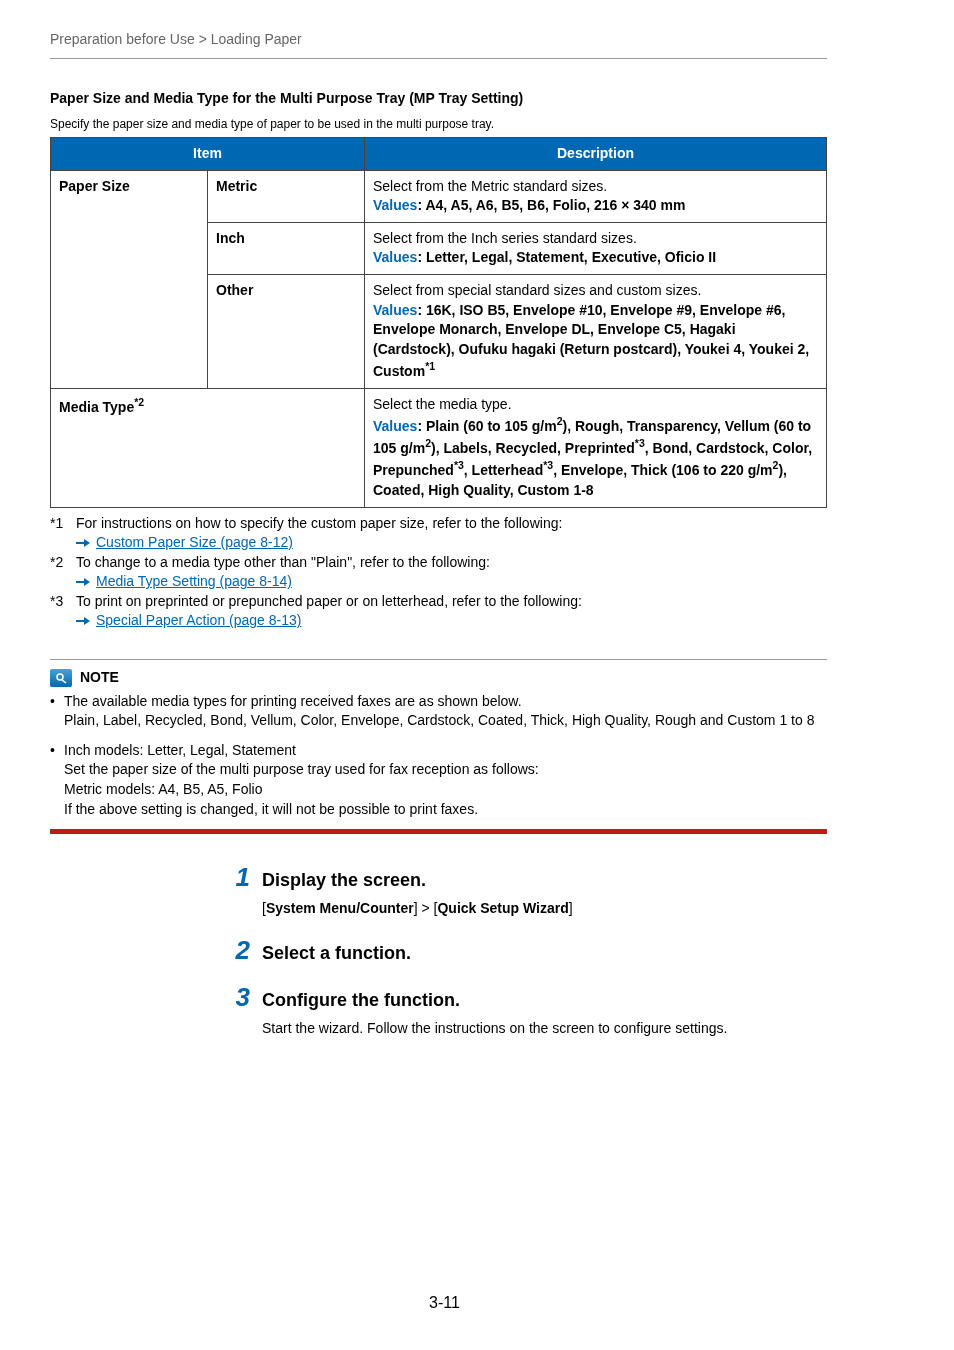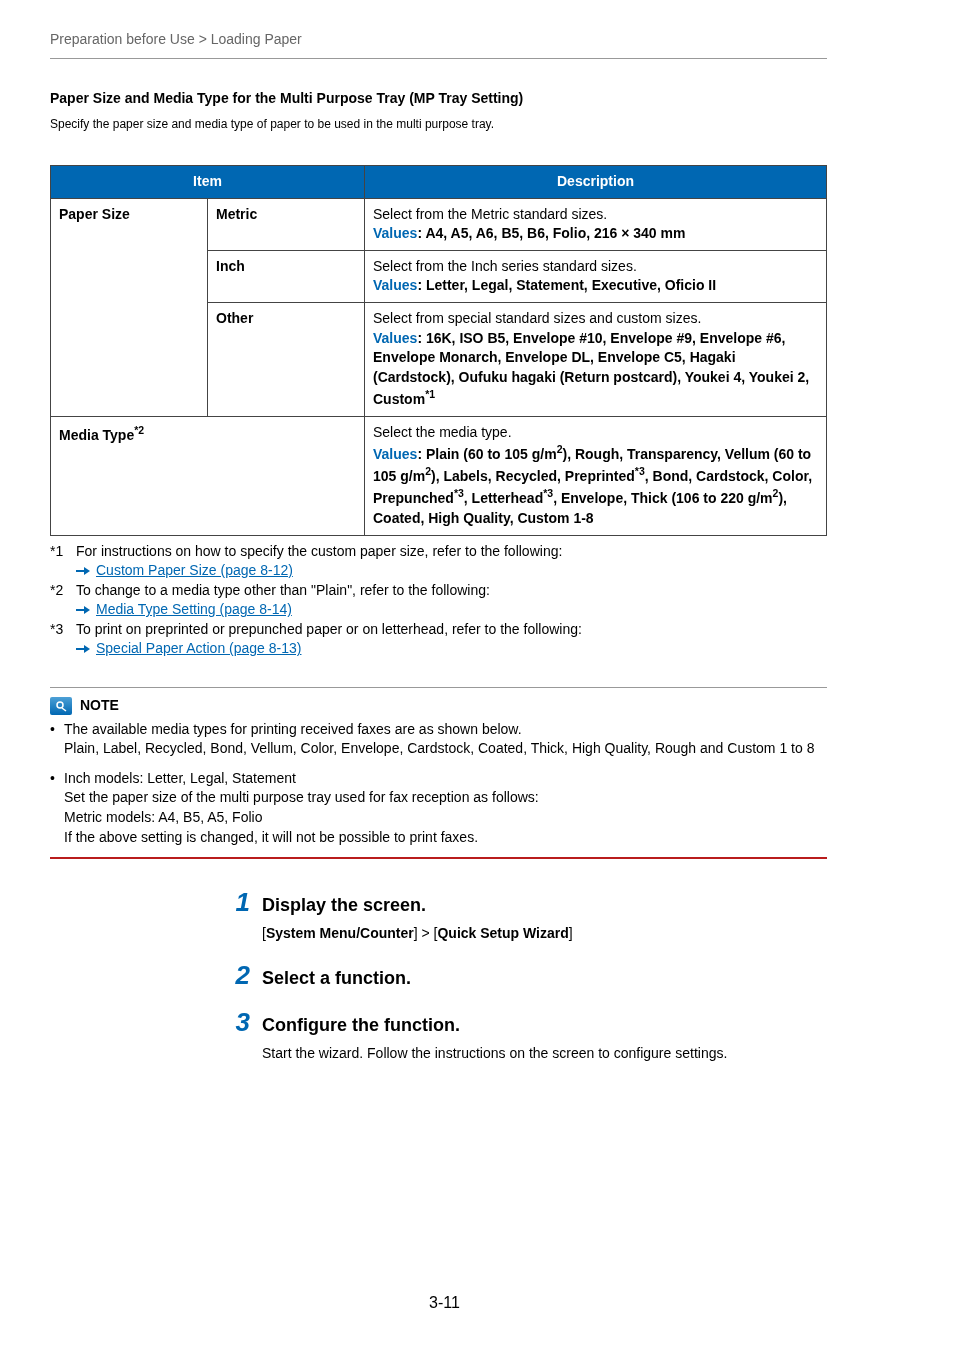--- a/index.html
+++ b/index.html
@@ -28,21 +28,21 @@
     font-size: 14px;
     margin-top: 30px;
   }
   .intro-text {
     font-size: 12px;
     margin-top: 8px;
   }
   table.settings {
     width: 100%;
     border-collapse: collapse;
-    margin-top: 32px;
+    margin-top: 4px;
   }
   table.settings th, table.settings td {
     border: 1px solid #444;
     padding: 6px 8px;
     vertical-align: top;
     font-size: 14px;
     text-align: left;
   }
   table.settings th {
     background: #0067b2;
@@ -94,21 +94,21 @@
   .arrow-icon svg { display: block; }
   .link {
     color: #0067b2;
     text-decoration: underline;
     cursor: pointer;
     text-align: right;
   }
   .note-box {
     margin-top: 28px;
     border-top: 1px solid #999;
-    border-bottom: 2px solid #b91c1c;
+    border-bottom: 5px solid #b91c1c;
     padding: 8px 0 10px 0;
   }
   .note-header {
     display: flex;
     align-items: center;
     font-weight: bold;
     font-size: 14px;
     margin-bottom: 4px;
   }
   .note-icon {

